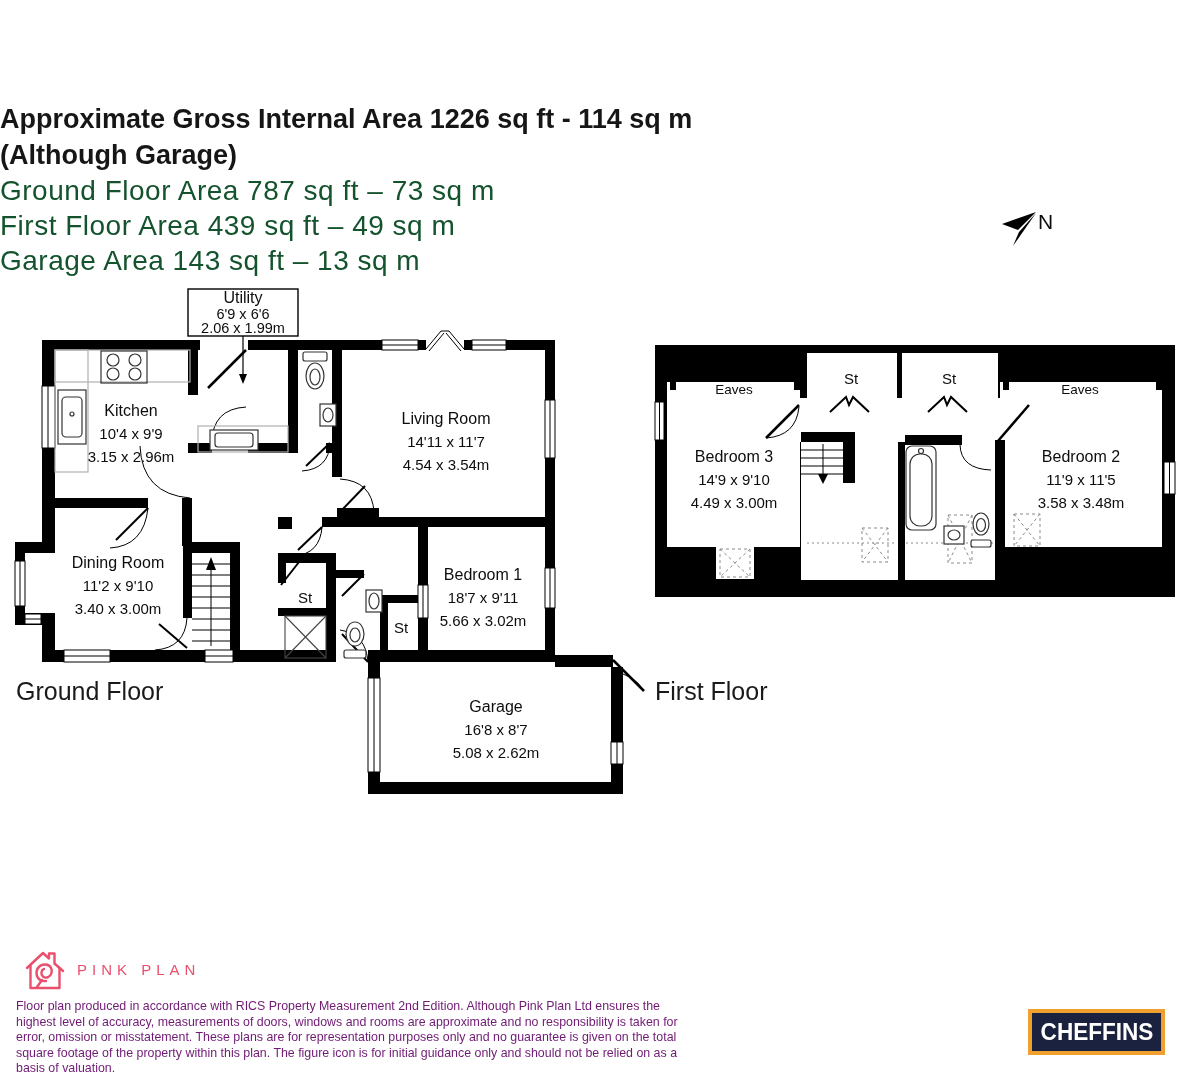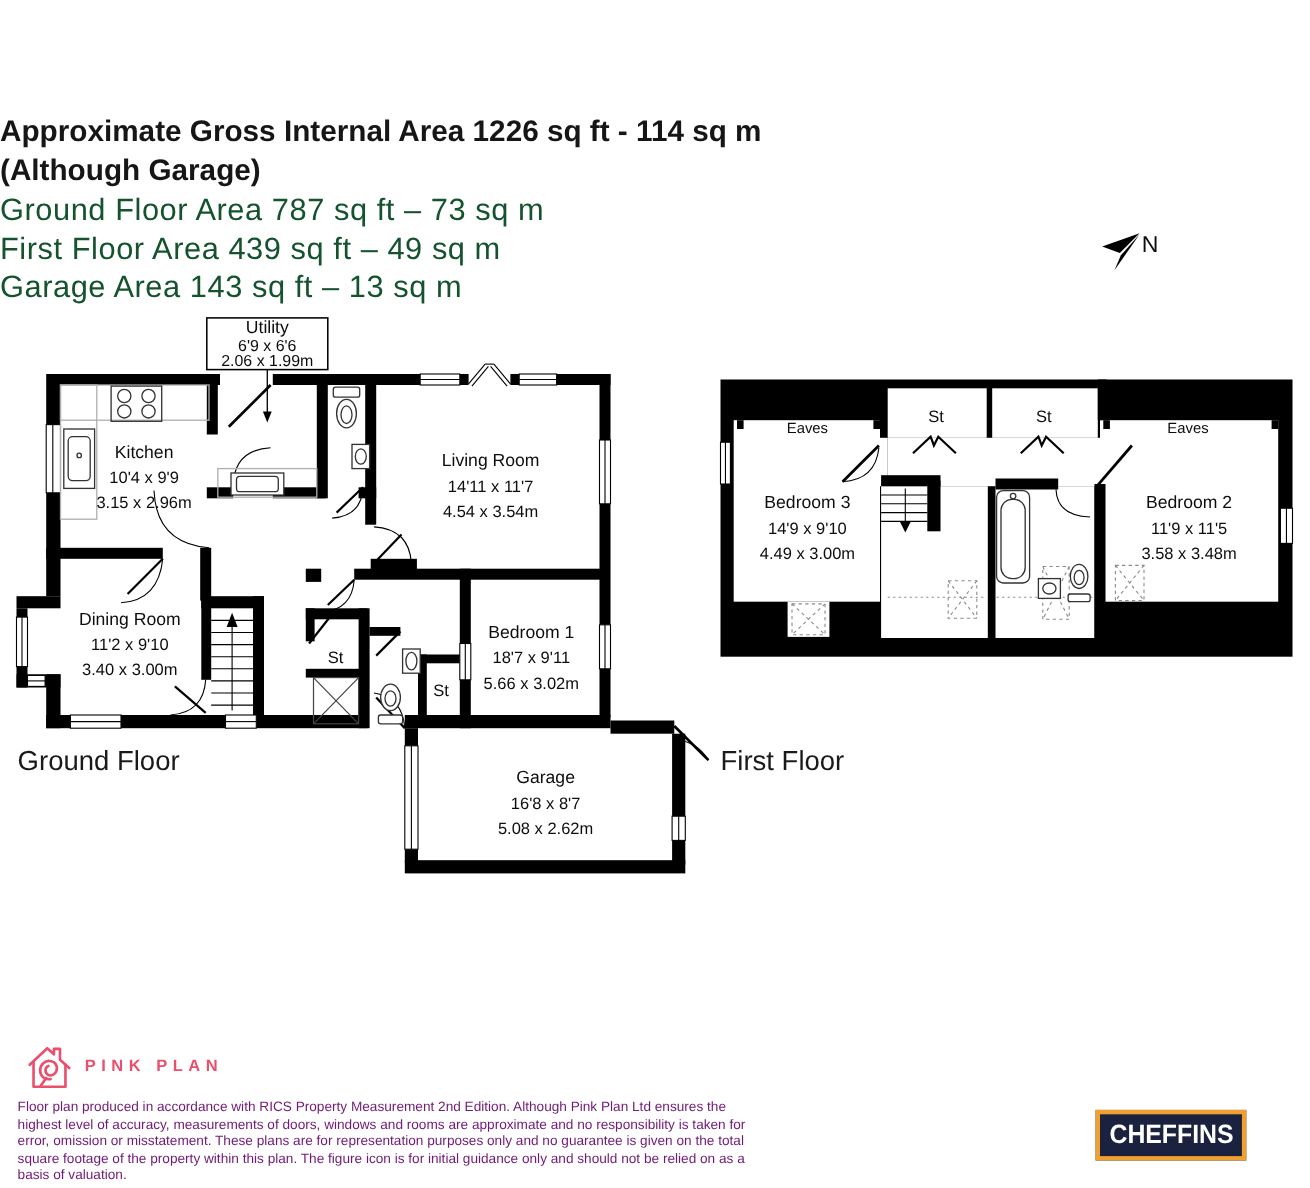--- a/index.html
+++ b/index.html
@@ -5,25 +5,25 @@
   html,body{margin:0;padding:0;background:#ffffff;}
   #page{position:relative;width:1191px;height:1080px;background:#fff;overflow:hidden;
         font-family:"Liberation Sans", sans-serif;color:#111;}
   
   .hdr{position:absolute;top:101px;left:0;width:100%;color:#161616;}
   .hdr .b{font-weight:bold;font-size:27px;line-height:36px;}
   .hdr .r{font-weight:400;font-size:28px;line-height:35px;color:#14532d;letter-spacing:.5px;}
   
   #plan{position:absolute;left:0;top:0;width:1191px;height:1080px;}
   
-  .pinkplan-text{position:absolute;left:77px;top:961px;font-size:15px;font-weight:700;
+  .pinkplan-text{position:absolute;left:77px;top:961px;font-size:15px;font-weight:400;
       letter-spacing:5px;color:#E8506E;}
   .disclaimer{position:absolute;left:16px;top:999px;width:678px;font-size:12.4px;
       line-height:15.6px;color:#701a75;}
-  .cheffins{position:absolute;left:996px;top:1009px;width:129px;height:38px;
+  .cheffins{position:absolute;left:1028px;top:1009px;width:129px;height:38px;
       background:#1B2240;border:4px solid #EFA02E;display:flex;align-items:center;
       justify-content:center;}
   .cheffins span{color:#fff;font-weight:bold;font-size:24px;letter-spacing:0px;
       transform:scaleX(.94);}
   .logo-icon{position:absolute;left:23px;top:946px;}
   svg text{fill:#0d0d0d;}
   .rn{font-size:16px;}   
   .rd{font-size:15px;}   
   .cap{font-size:25px;fill:#1a1a1a;}
   .sm{font-size:13.5px;}

